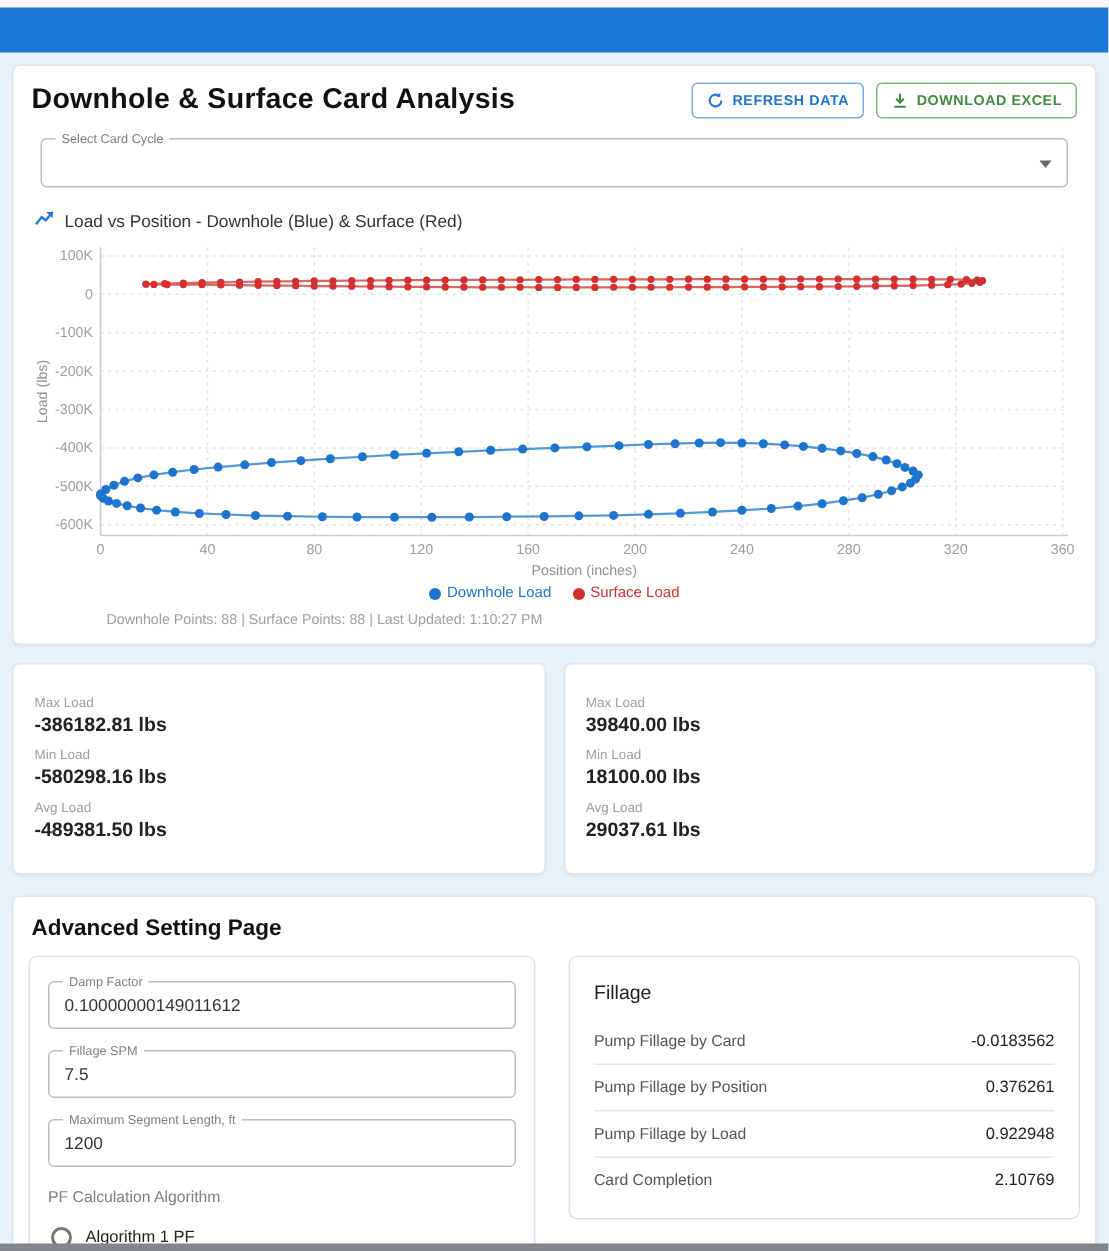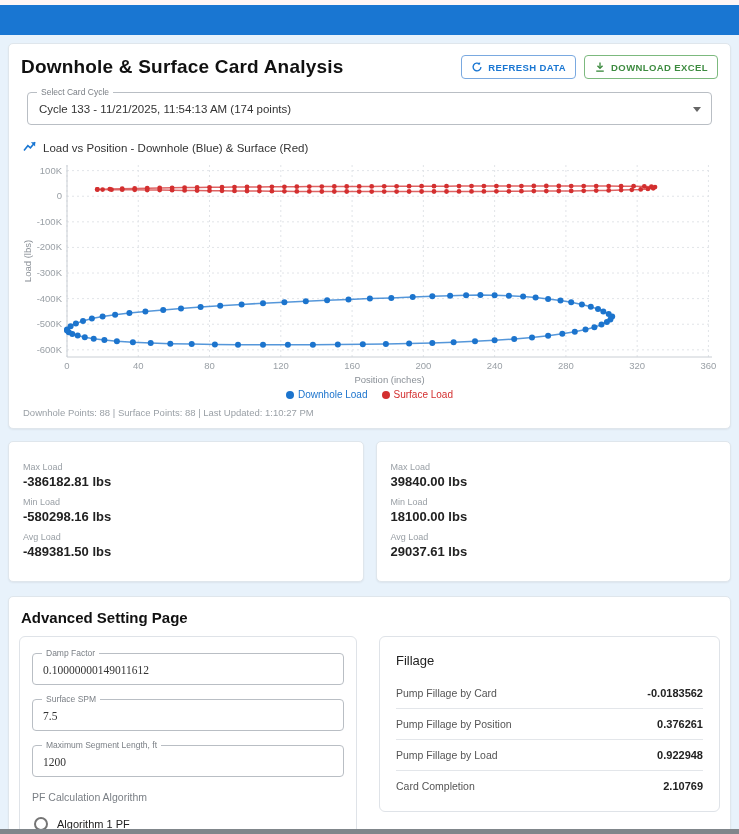--- a/index.html
+++ b/index.html
@@ -37,50 +37,50 @@
   }
   .select-field { margin:7px 8px 10px; height:33px; display:flex; align-items:center; padding:0 26px 0 11px; cursor:pointer; }
   .select-value { font-size:11.5px; color:#333; }
   .caret { position:absolute; right:10px; top:14px; width:0; height:0;
     border-left:4px solid transparent; border-right:4px solid transparent; border-top:5px solid #666; }
   .chart-title-row { display:flex; align-items:center; gap:6px; padding:4px 4px 2px; }
   .chart-title { font-size:11.5px; color:#333; }
   .legend-row { display:flex; justify-content:center; gap:14px; margin-top:-2px; }
   .legend-item { display:flex; align-items:center; gap:4px; font-size:10px; cursor:pointer; }
   .legend-dot { width:8px; height:8px; border-radius:50%; }
-  .status-line { font-size:9.5px; color:#9aa0a6; padding:7px 4px 2px; }
+  .status-line { font-size:9.5px; color:#9aa0a6; padding:7px 4px 2px;margin-left:48px; }
   
   .summary-row { display:flex; gap:12px; margin-top:12px; }
   .summary-card { flex:1; padding:12px 14px 14px; }
   .summary-title { font-size:13px; margin-bottom:8px; }
   .summary-title.blue { color:#1976d2; }
   .summary-title.red { color:#d93025; }
   .field-label { font-size:9px; color:#9aa0a6; margin-top:8px; }
   .field-value { font-size:13px; font-weight:bold; color:#222; margin-top:2px; margin-bottom:8px; }
   
   .advanced-card { margin-top:14px; padding:10px 10px 14px; }
   .advanced-title { font-size:15px; font-weight:bold; color:#111; padding:2px 2px 10px; }
   .advanced-cols { display:flex; gap:22px; align-items:flex-start; }
   .settings-card { flex:0 0 338px; border:1px solid #dfe3e8; border-radius:6px; padding:16px 12px 14px; }
   .results-card { flex:1; border:1px solid #dfe3e8; border-radius:6px; padding:12px 16px 10px; }
   .input-field { margin-bottom:14px; }
   .input-field input {
     width:100%; border:none; outline:none; font-size:11.5px; color:#333;
     padding:10px 10px 8px; background:transparent; border-radius:4px;
-    font-family:Liberation Serif, serif;
+    font-family:Liberation Sans, sans-serif;
   }
   .radio-group-label { font-size:10.5px; color:#7a7f85; margin:4px 0 8px; }
   .radio-row { display:flex; align-items:center; gap:9px; padding:6px 2px; cursor:pointer; }
   .radio-circle { width:14px; height:14px; border-radius:50%; border:2px solid #757575; position:relative; flex:0 0 auto; }
   .radio-label { font-size:11px; color:#222; }
   .results-title { font-size:13px; color:#222; padding:4px 0 10px; }
   .result-row { display:flex; justify-content:space-between; align-items:flex-end; padding:9px 0; border-bottom:1px solid #e3e6ea; }
   .result-row:last-child { border-bottom:none; }
   .result-label { font-size:10.5px; color:#555; }
-  .result-value { font-size:11px; font-weight:bold; color:#222; }
+  .result-value { font-size:11px; font-weight:normal; color:#222; }
   .bottom-bar { position:absolute; left:0; bottom:0; width:739px; height:5px; background:#80868b; }
   
   svg text { font-family:"Liberation Sans","DejaVu Sans",sans-serif; }
 </style>
 </head>
 <body>
 
 <div class="top-strip"></div>
 <div class="appbar"></div>
 
@@ -107,21 +107,20 @@
                 <path d="M3 12.6h10v1.8H3z" fill="#3d8b40"></path>
               </svg>
           </span>
           <span>DOWNLOAD EXCEL</span>
         </button>
       </div>
     </div>
 
     <div class="mui-field select-field">
       <span class="flabel">Select Card Cycle</span>
-      <span class="select-value">Cycle 133 - 11/21/2025, 11:54:13 AM (174 points)</span>
       <span class="caret"></span>
     </div>
 
     <div class="chart-title-row">
       <span>
         <svg width="14" height="12" viewBox="0 0 16 14">
             <path d="M1 11 5.5 5.5 8.5 8 14 1.5" stroke="#1976d2" stroke-width="1.8" fill="none"></path>
             <path d="M14 6.5v-5h-5z" fill="#1976d2"></path>
           </svg>
       </span>
@@ -378,21 +377,21 @@
   <div class="card advanced-card">
     <div class="advanced-title">Advanced Setting Page</div>
     <div class="advanced-cols">
 
       <div class="settings-card">
         <div class="mui-field input-field">
           <span class="flabel">Damp Factor</span>
           <input type="text" value="0.10000000149011612" style="">
         </div>
         <div class="mui-field input-field">
-          <span class="flabel">Surface SPM</span>
+          <span class="flabel">Fillage SPM</span>
           <input type="text" value="7.5" style="">
         </div>
         <div class="mui-field input-field">
           <span class="flabel">Maximum Segment Length, ft</span>
           <input type="text" value="1200" style="">
         </div>
 
         <div class="radio-group-label">PF Calculation Algorithm</div>
         <div class="radio-row">
           <span class="radio-circle"></span>

